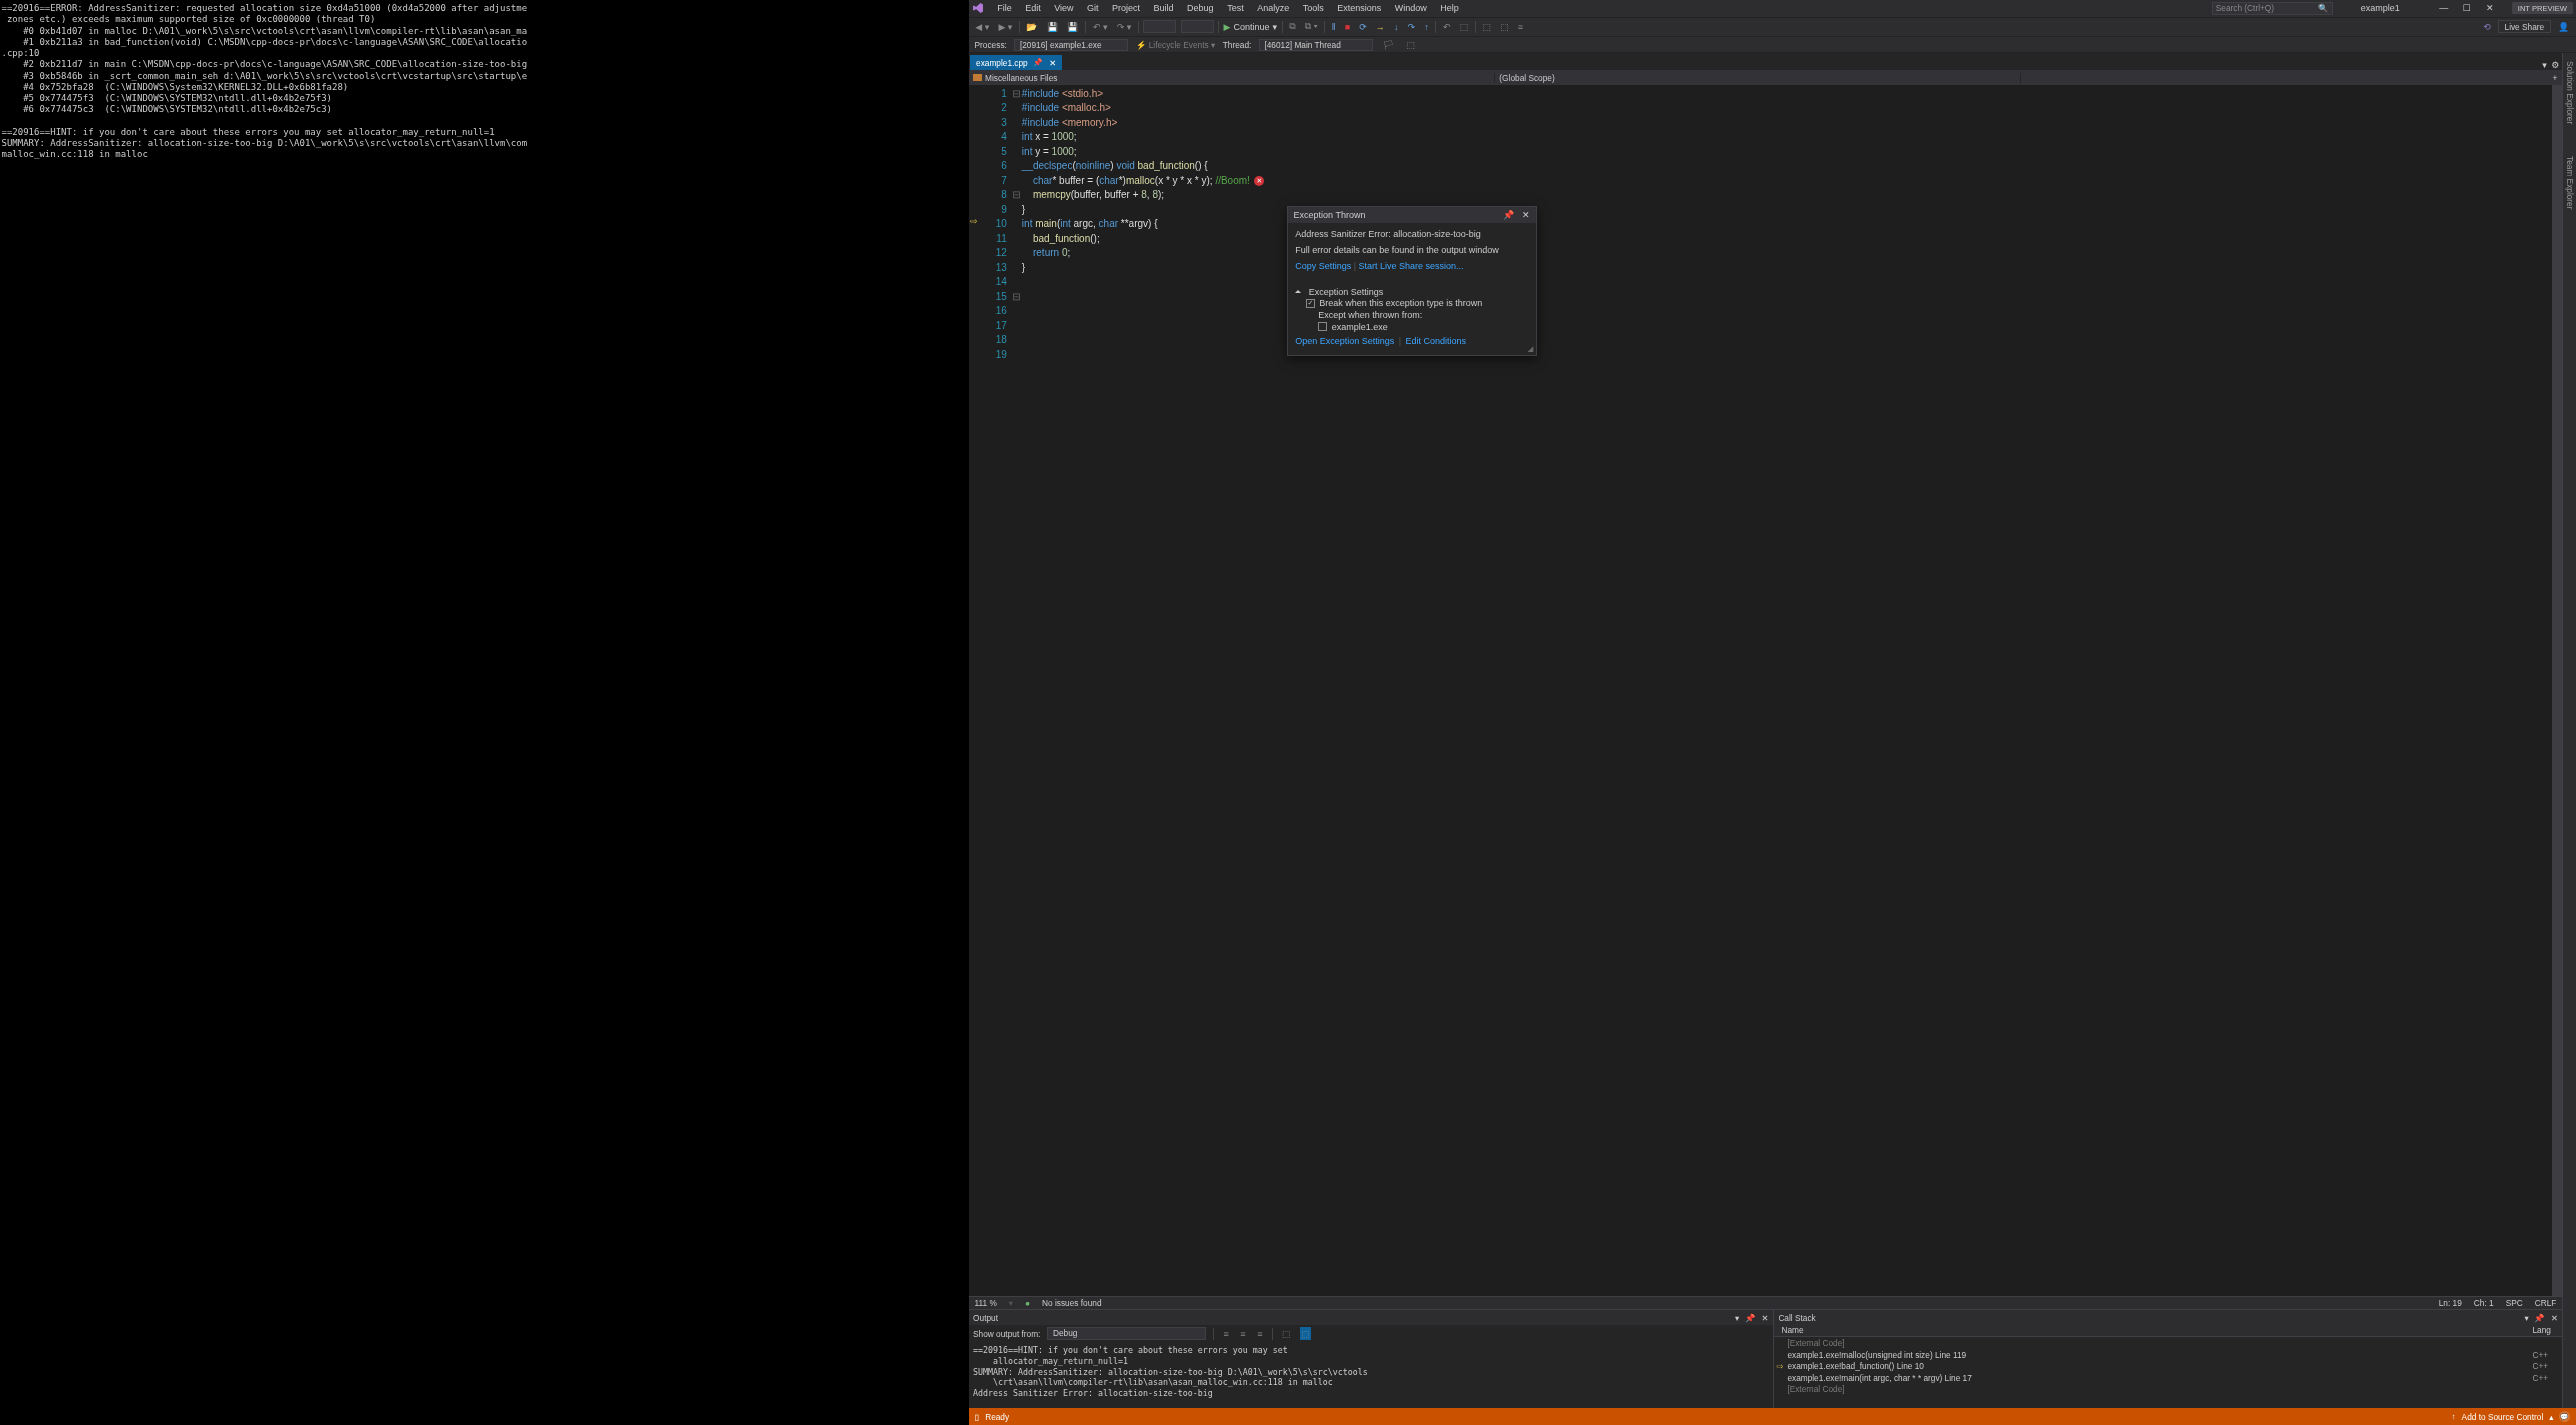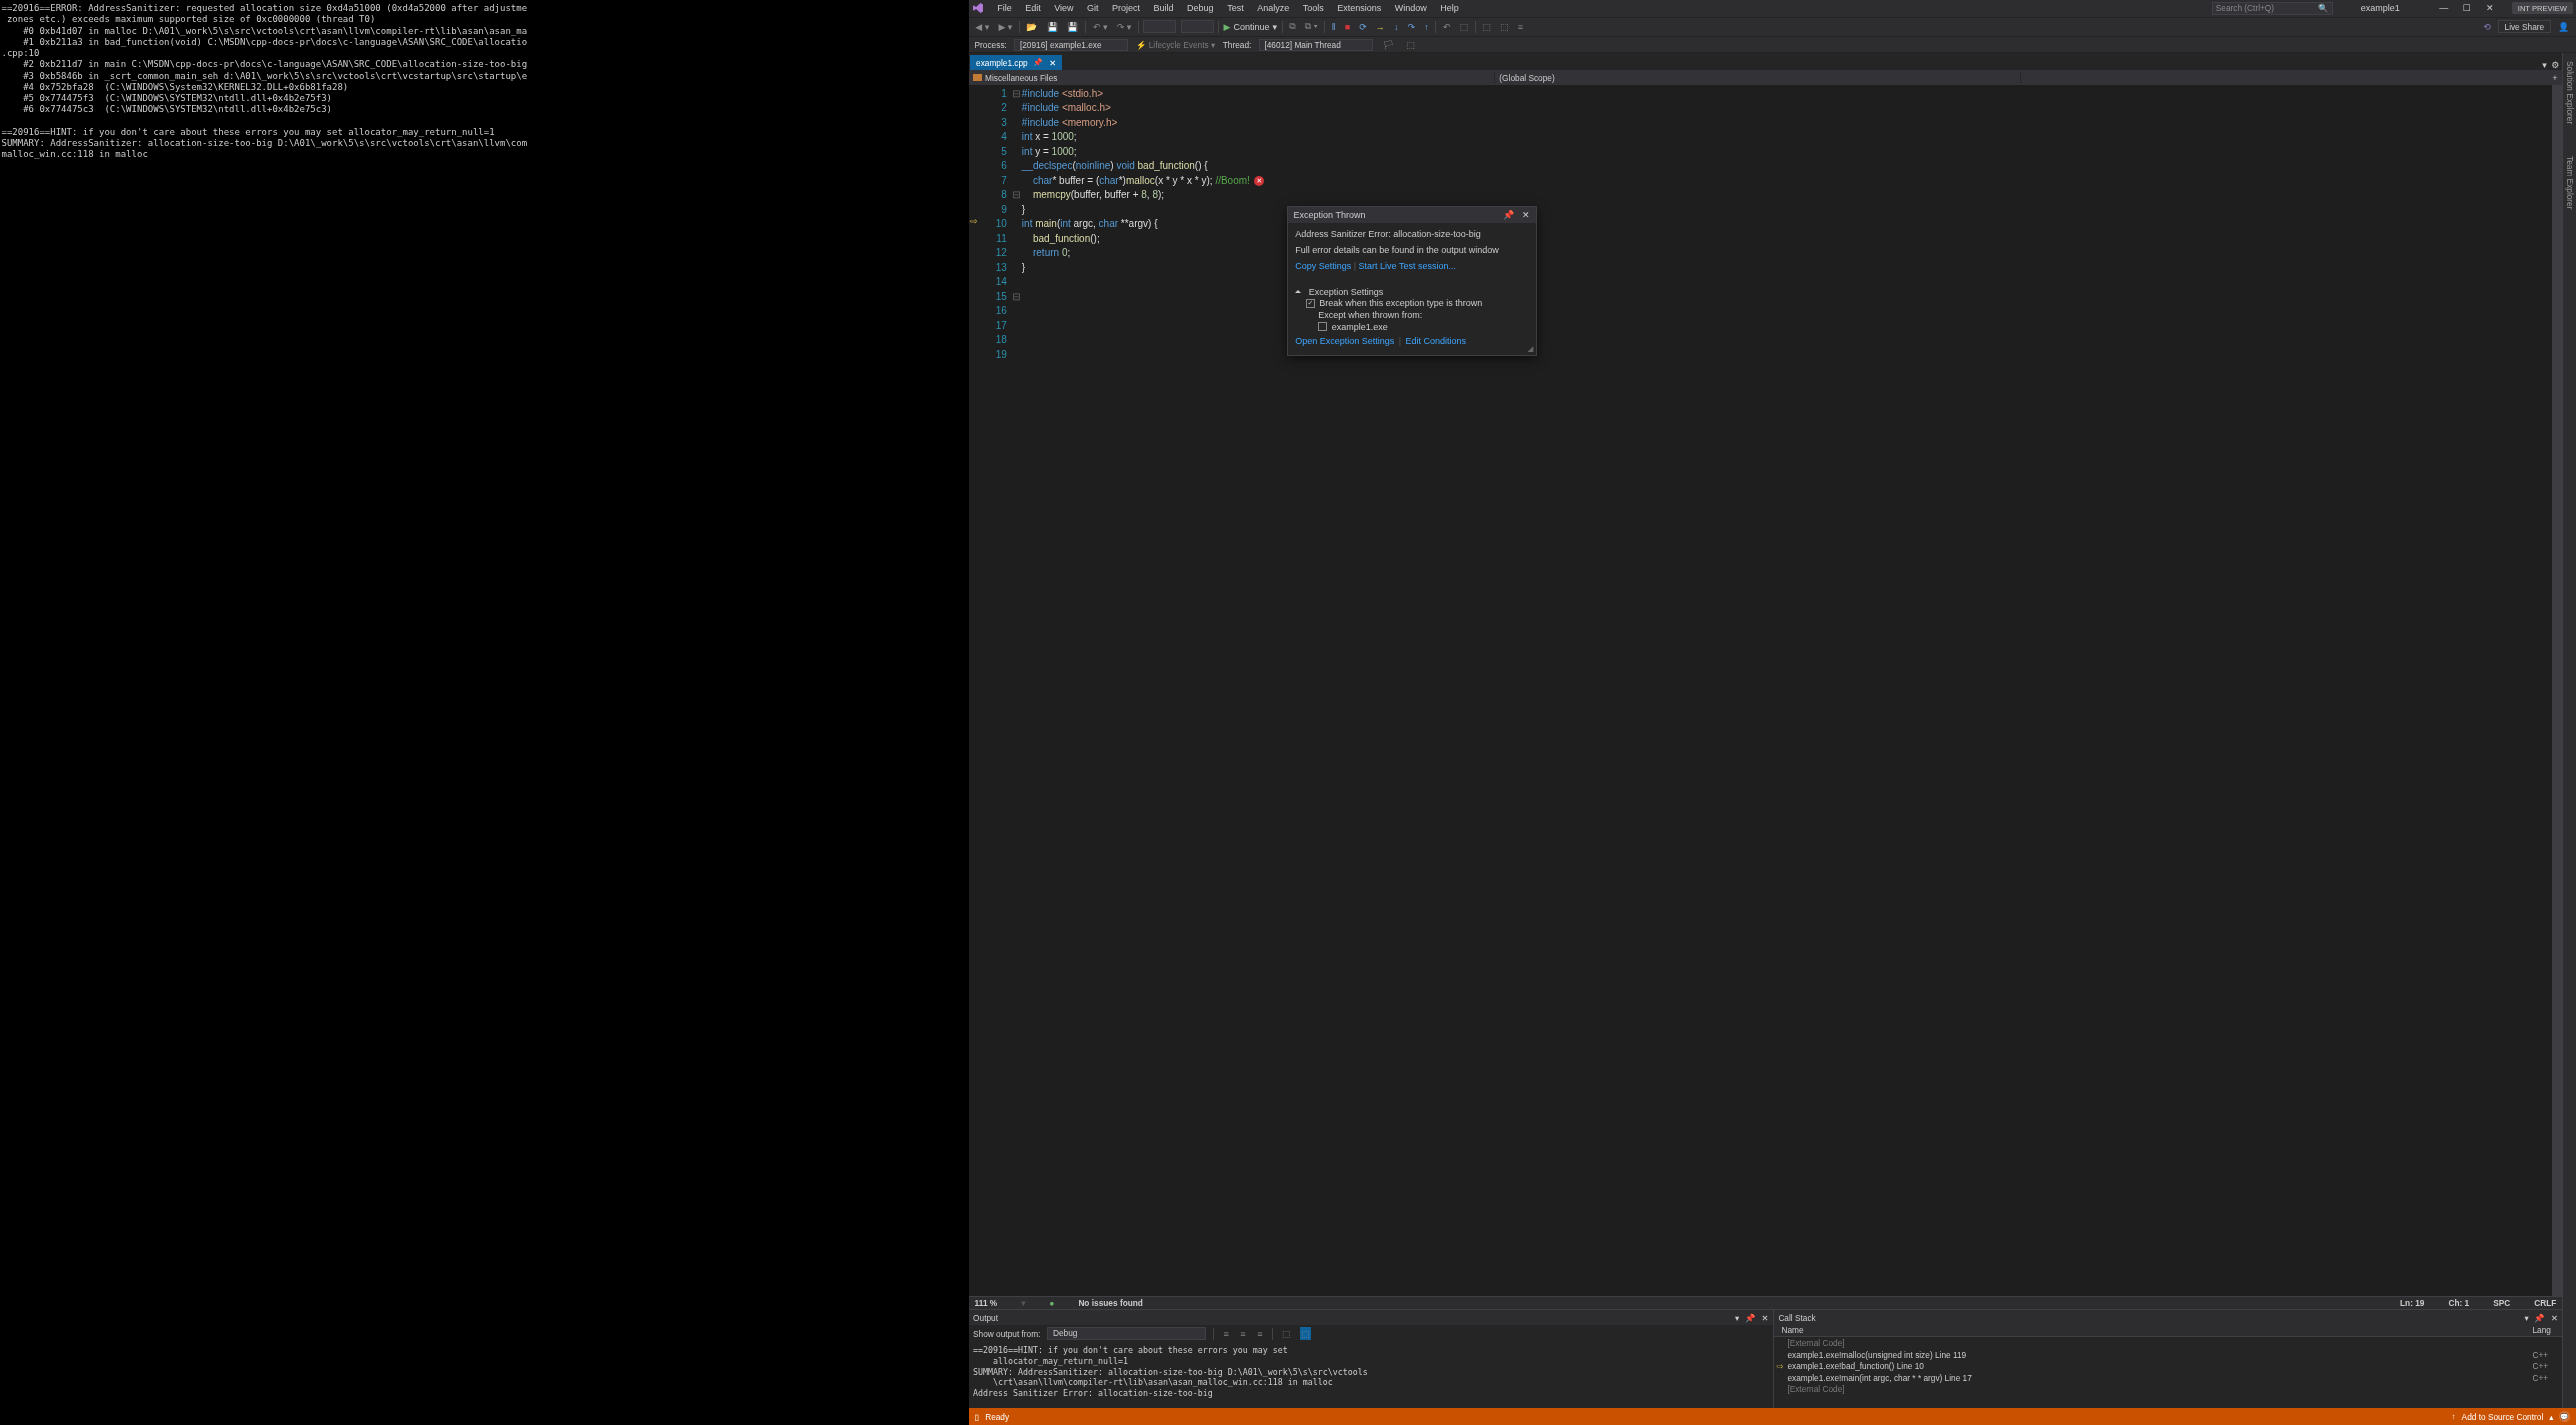--- a/index.html
+++ b/index.html
@@ -85,21 +85,21 @@
 .link { color:#3ea6ff; cursor:pointer; }
 .exc-body p { margin-bottom:6px; }
 .exc-settings { padding:3px 7.6px 7.6px 7.6px; }
 .exc-settings .row { display:flex; align-items:center; gap:4.5px; padding:0.8px 0;}
 .caret { display:inline-block; width:0; height:0; border-left:3px solid transparent; border-right:3px solid transparent; border-bottom:3.8px solid #ccc; margin-right:3px;}
 .chk { width:9px; height:9px; border:0.8px solid #888; display:inline-flex; align-items:center; justify-content:center; font-size:6.8px;}
 .chk.on::after { content:"✓"; color:#ccc; }
 .resize-grip { position:absolute; right:2.3px; bottom:1.5px; color:#666; font-size:7.6px;}
 
 
-.ed-status { height: 13.6px; background:#2d2d30; border-top:0.8px solid #3f3f46; display:flex; align-items:center; font-size:8.3px; color:#ccc; padding:0 6px; gap:24px;font-weight:bold;}
+.ed-status { height: 13.6px; background:#2d2d30; border-top:0.8px solid #3f3f46; display:flex; align-items:center; font-size:8.3px; color:#ccc; padding:0 6px; gap:12px;}
 .ed-status .ok { color:#6db56d; }
 .ed-status .spacer { flex:1; }
 
 
 .bottom-panels { height: 99px; display:flex; border-top:0.8px solid #3f3f46; }
 .panel { display:flex; flex-direction:column; background:#252526; }
 .panel.output { flex: 1.02; border-right:0.8px solid #3f3f46;}
 .panel.callstack { flex: 1; }
 .panel-head { height:15px; background:#2d2d30; color:#ccc; font-size:8.3px; display:flex; align-items:center; padding:0 4.5px; justify-content:space-between;}
 .panel-head-icons { display:flex; gap:6px; color:#ccc;}
@@ -341,21 +341,21 @@
               <span>📌</span>
               <span>✕</span>
             </span>
           </div>
           <div class="exc-body">
             <p>Address Sanitizer Error: allocation-size-too-big</p>
             <p>Full error details can be found in the output window</p>
             <p>
               <span class="link">Copy Settings</span>
               <span style="color:#555;"> | </span>
-              <span class="link">Start Live Test session...</span>
+              <span class="link">Start Live Share session...</span>
             </p>
           </div>
           <div class="exc-settings">
             <div class="row">
                 <span class="caret"></span>
                 <span>Exception Settings</span>
               </div>
             <div class="row" style="padding-left:10.6px;">
                 <span class="chk on"></span>
                 <span>Break when this exception type is thrown</span>

